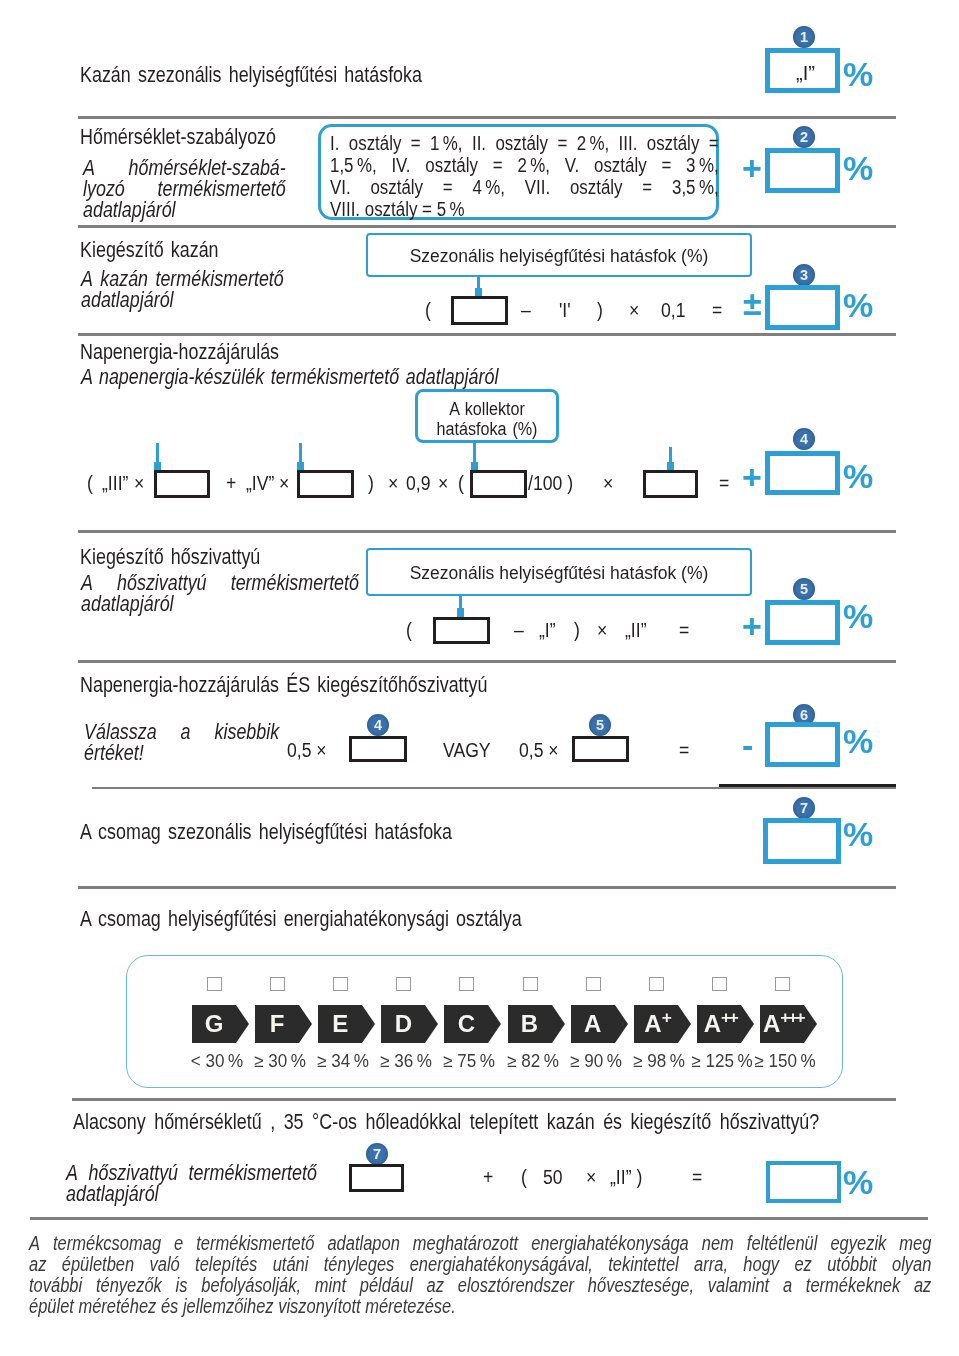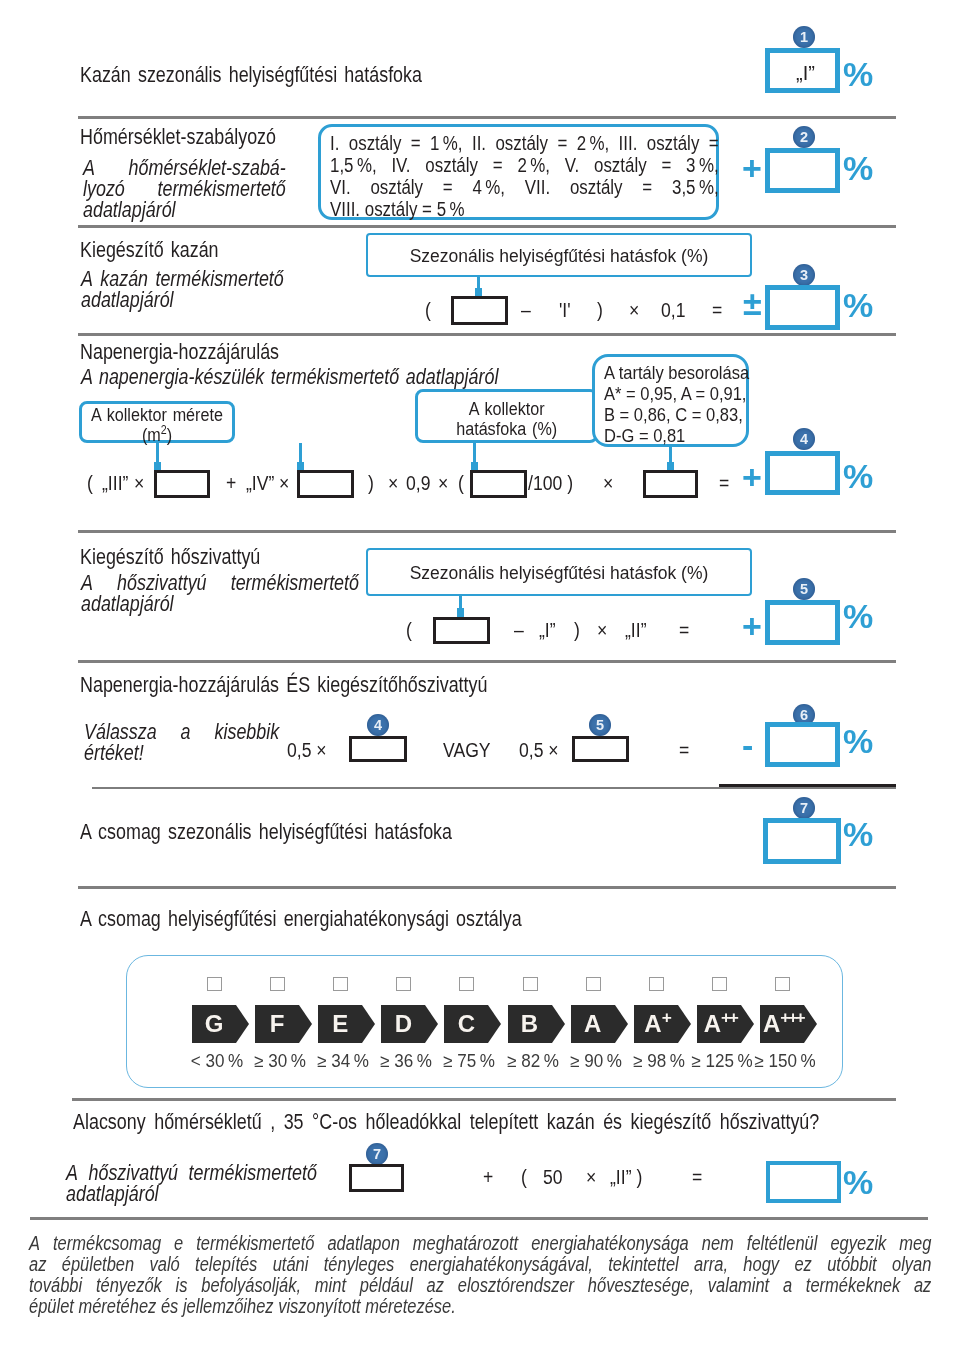--- a/index.html
+++ b/index.html
@@ -143,49 +143,35 @@
   <div class="sign" style="left:743px;top:286px;">±</div>
   <div class="circ" style="left:793px;top:264px;">3</div>
   <div class="bbox" style="left:765px;top:285px;width:75px;height:45px;"></div>
   <div class="pct" style="left:843px;top:288px;">%</div>
 
   <div class="rule" style="left:78px;top:333px;width:818px;"></div>
 
   <div class="t" style="left:80px;top:341px;">Napenergia-hozzájárulás</div>
   <div class="t it" style="left:81px;top:366px;">A napenergia-készülék termékismertető adatlapjáról</div>
 
-  <div class="callout" style="left:79px;top:401px;width:156px;height:42px;">
-    <div class="ctxt">
-      <div>A kollektor mérete</div>
-      <div>(m<sup>2</sup>)</div>
-    </div>
-  </div>
   <div class="conn" style="left:156px;top:443px;height:22px;"></div>
   <div class="arrowhead" style="left:154px;top:462px;"></div>
 
   <div class="conn" style="left:299px;top:443px;height:22px;"></div>
   <div class="arrowhead" style="left:297px;top:462px;"></div>
 
-  <div class="callout" style="left:415px;top:389px;width:183px;height:54px;">
+  <div class="callout" style="left:415px;top:389px;width:144px;height:54px;">
     <div class="ctxt" style="padding-top:6px;">
       <div>A kollektor</div>
       <div>hatásfoka (%)</div>
     </div>
   </div>
   <div class="conn" style="left:473px;top:443px;height:22px;"></div>
   <div class="arrowhead" style="left:471px;top:462px;"></div>
 
-  <div class="callout" style="left:592px;top:354px;width:157px;height:93px;border-radius:16px;">
-    <div class="a" style="left:9px;top:5px;font-size:19px;line-height:21px;transform:scaleX(.87);transform-origin:left top;width:180px;">
-      <div>A tartály besorolása</div>
-      <div>A* = 0,95, A = 0,91,</div>
-      <div>B = 0,86, C = 0,83,</div>
-      <div>D-G = 0,81</div>
-    </div>
-  </div>
   <div class="conn" style="left:669px;top:447px;height:18px;"></div>
   <div class="arrowhead" style="left:667px;top:462px;"></div>
 
   <div class="t fx" style="left:87px;top:473px;">(</div>
   <div class="t fx" style="left:102px;top:473px;">„III”</div>
   <div class="t fx" style="left:134px;top:473px;">×</div>
   <div class="kbox" style="left:154px;top:470px;width:56px;height:28px;"></div>
   <div class="t fx" style="left:226px;top:473px;">+</div>
   <div class="t fx" style="left:246px;top:473px;">„IV”</div>
   <div class="t fx" style="left:279px;top:473px;">×</div>

